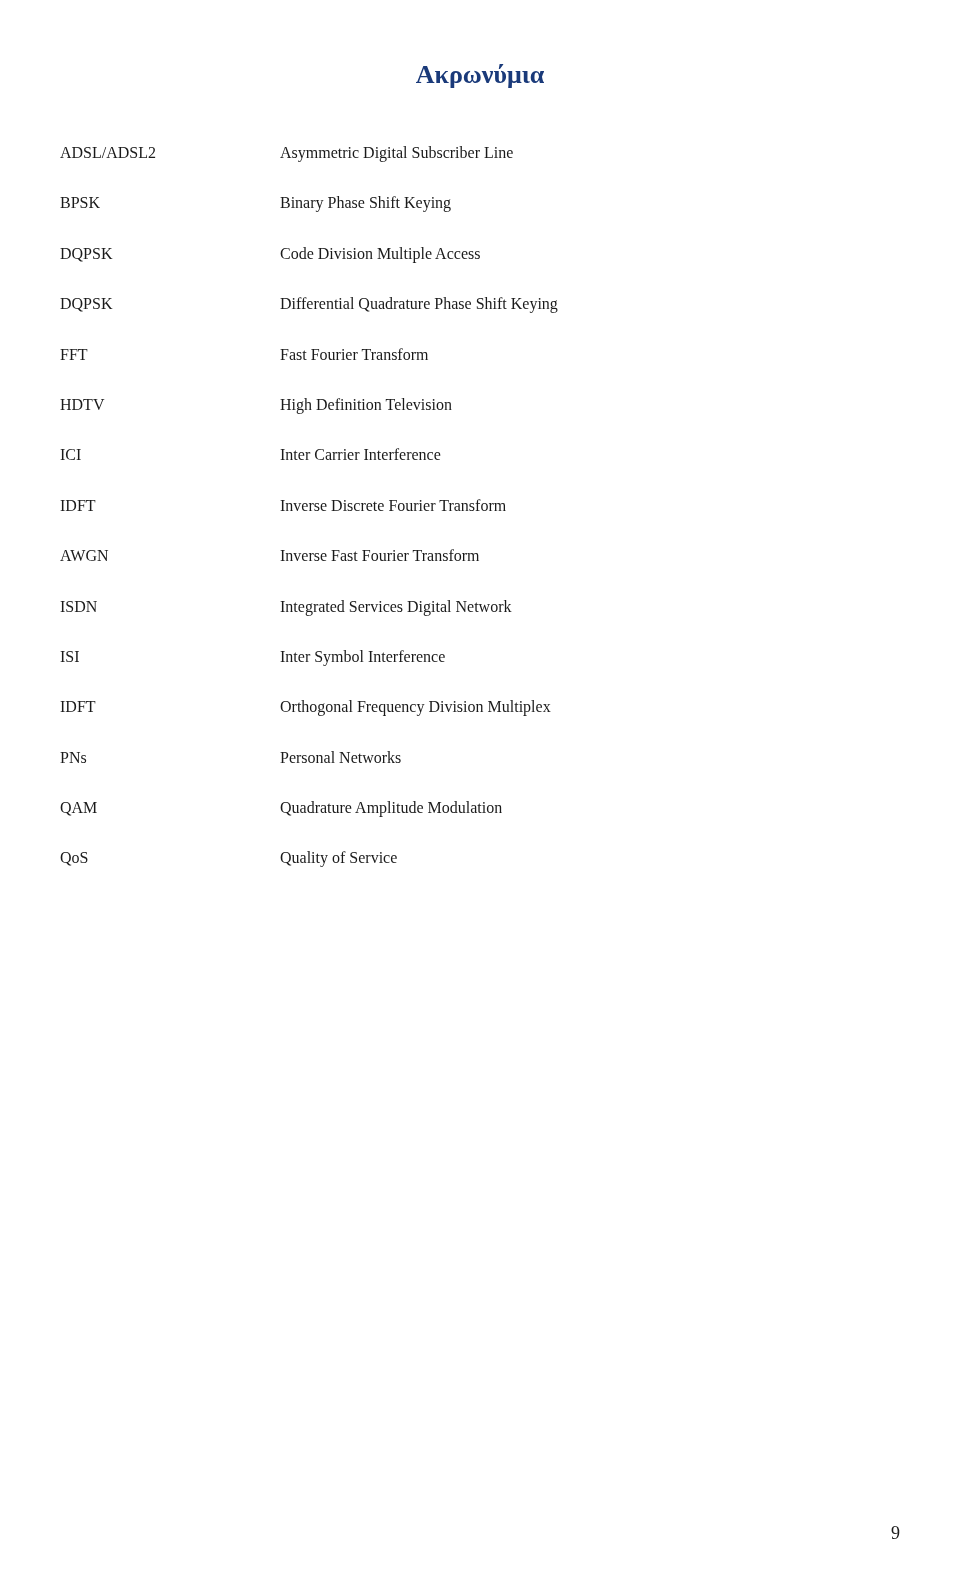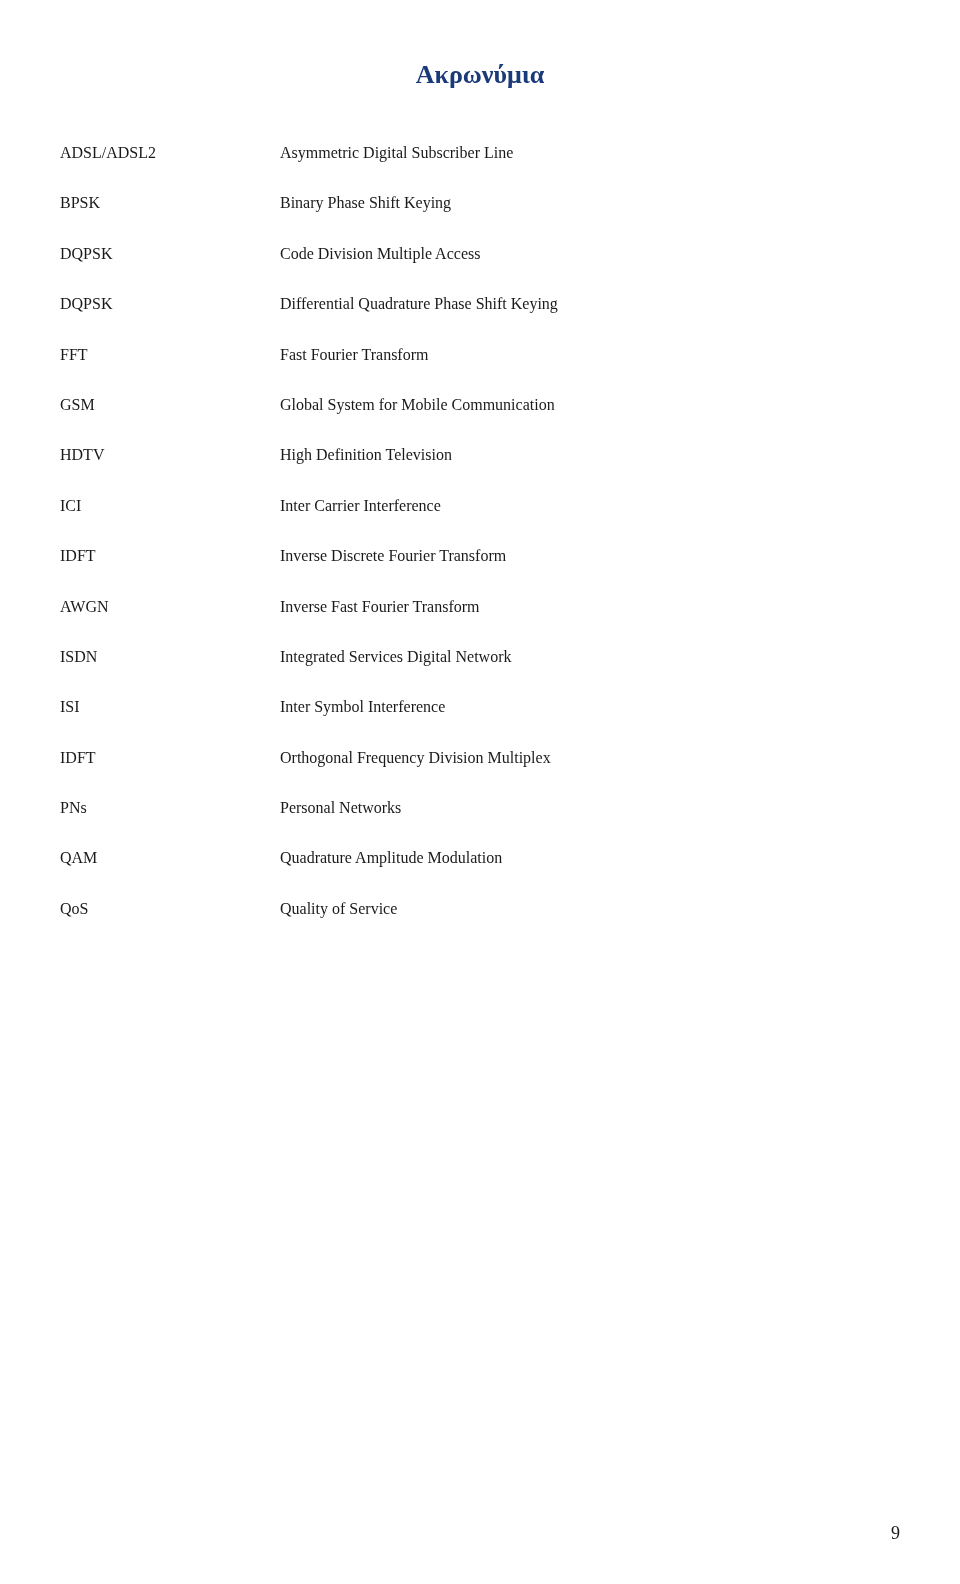--- a/index.html
+++ b/index.html
@@ -79,24 +79,20 @@
       </tr>
       <tr>
         <td>DQPSK</td>
         <td>Differential Quadrature Phase Shift Keying</td>
       </tr>
       <tr>
         <td>FFT</td>
         <td>Fast Fourier Transform</td>
       </tr>
       <tr>
-        <td>GSM</td>
-        <td>Global System for Mobile Communication</td>
-      </tr>
-      <tr>
         <td>HDTV</td>
         <td>High Definition Television</td>
       </tr>
       <tr>
         <td>ICI</td>
         <td>Inter Carrier Interference</td>
       </tr>
       <tr>
         <td>IDFT</td>
         <td>Inverse Discrete Fourier Transform</td>

